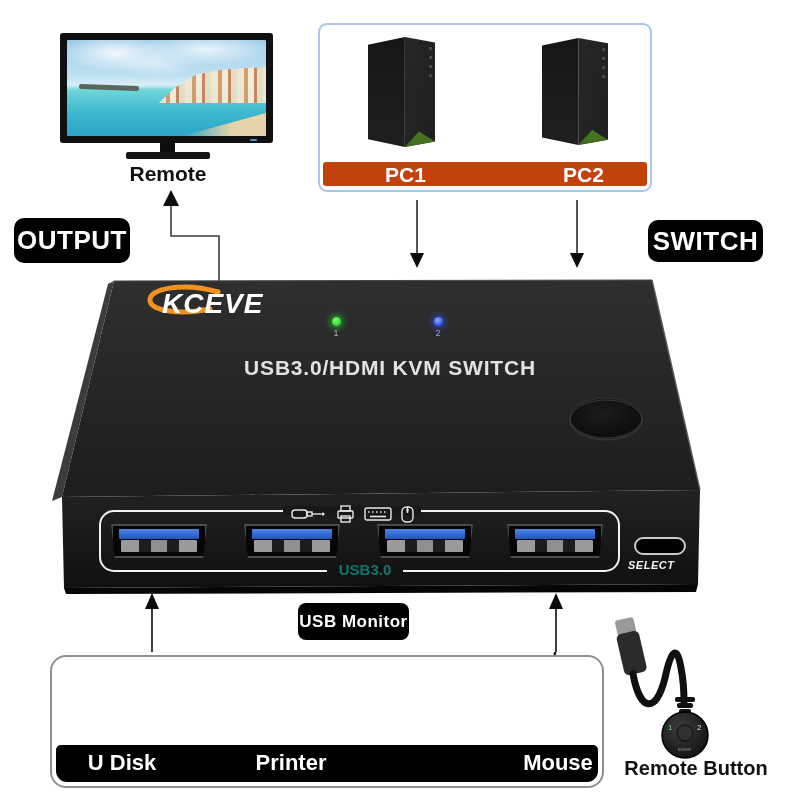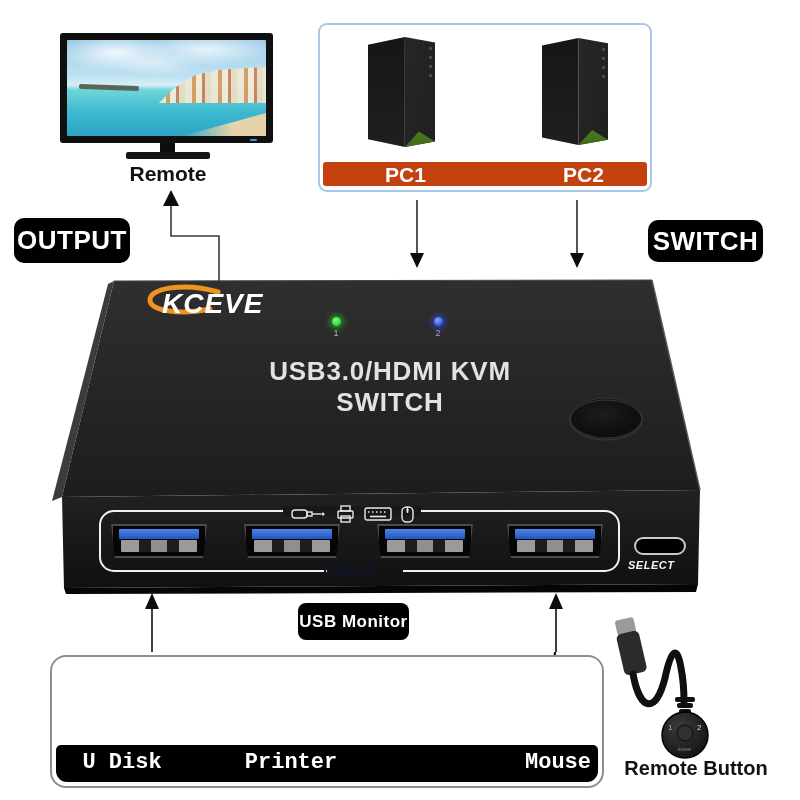--- a/index.html
+++ b/index.html
@@ -36,37 +36,37 @@
   .pc-front{left:0;top:0;width:100%;height:100%;clip-path:polygon(55% 0,100% 5%,100% 95%,55% 100%);
     background:linear-gradient(100deg,#2d2d2d,#1f1f1f);}
   .pc-vents{right:5%;top:9%;width:3px;height:32%;
     background:repeating-linear-gradient(180deg,#4a4a4a 0 3px,transparent 3px 9px);}
   .pc-green{left:0;top:0;width:100%;height:100%;clip-path:polygon(55% 100%,100% 95%,76% 86%);
     background:linear-gradient(180deg,#8fd14a,#3f6b1a);}
   
   .led-dot{width:9px;height:9px;border-radius:50%;}
   .led-num{font-size:9px;width:12px;text-align:center;}
   .kvm-title{left:240px;top:356px;width:300px;text-align:center;color:#e2e2e2;
-             font-size:26px;font-weight:600;letter-spacing:.8px;}
+             font-size:21px;font-weight:600;letter-spacing:.8px;}
   
   .port-outline{left:99px;top:510px;width:521px;height:62px;border:2px solid #f2f2f2;border-radius:15px;box-sizing:border-box;}
   .gap-cover{background:#181818;}
   .usb-port{top:524px;width:96px;height:34px;background:#060606;border:2px solid #4c4c4c;box-sizing:border-box;
             clip-path:polygon(0 0,100% 0,96% 100%,4% 100%);}
   .usb-tab{position:absolute;left:6px;right:6px;top:3px;height:10px;
            background:linear-gradient(180deg,#4a86e8,#2355bd);border-radius:1px;}
   .usb-shell{position:absolute;left:8px;right:8px;bottom:4px;height:12px;border-radius:1px;
     background:linear-gradient(90deg,#9a9a9a 0 24%,#1d1d1d 24% 40%,#8f8f8f 40% 60%,#1d1d1d 60% 76%,#9a9a9a 76% 100%);}
   .select-port{left:634px;top:537px;width:52px;height:18px;border:2px solid #c9c9c9;border-radius:10px;background:#000;box-sizing:border-box;}
   .select-label{left:628px;top:559px;width:64px;text-align:left;color:#f2f2f2;font-size:11px;font-weight:bold;font-style:italic;letter-spacing:.5px;}
-  .usb30-label{left:323px;top:561px;width:84px;text-align:left;color:#0f172a;font-size:15px;font-weight:bold;}
+  .usb30-label{left:323px;top:561px;width:84px;text-align:center;color:#0f766e;font-size:15px;font-weight:bold;}
   
   .devices-box{left:50px;top:655px;width:554px;height:133px;background:#fff;border:2px solid #8f8f8f;border-radius:16px;box-sizing:border-box;}
   .dev-bar{left:4px;right:4px;bottom:4px;height:37px;background:#000;border-radius:5px 5px 11px 11px;}
-  .dev-bar span{position:absolute;top:5px;transform:translateX(-50%);color:#fff;font-weight:bold;font-size:22px;white-space:nowrap;font-family:Liberation Mono, monospace;}
+  .dev-bar span{position:absolute;top:5px;transform:translateX(-50%);color:#fff;font-weight:bold;font-size:22px;white-space:nowrap;}
   .label{color:#111;font-weight:bold;}
   svg{display:block;}
 </style>
 </head>
 <body>
 
 <div class="canvas">
 
   <svg class="abs" style="left:0;top:0;pointer-events:none;" width="800" height="800" viewBox="0 0 800 800">
     <defs>

